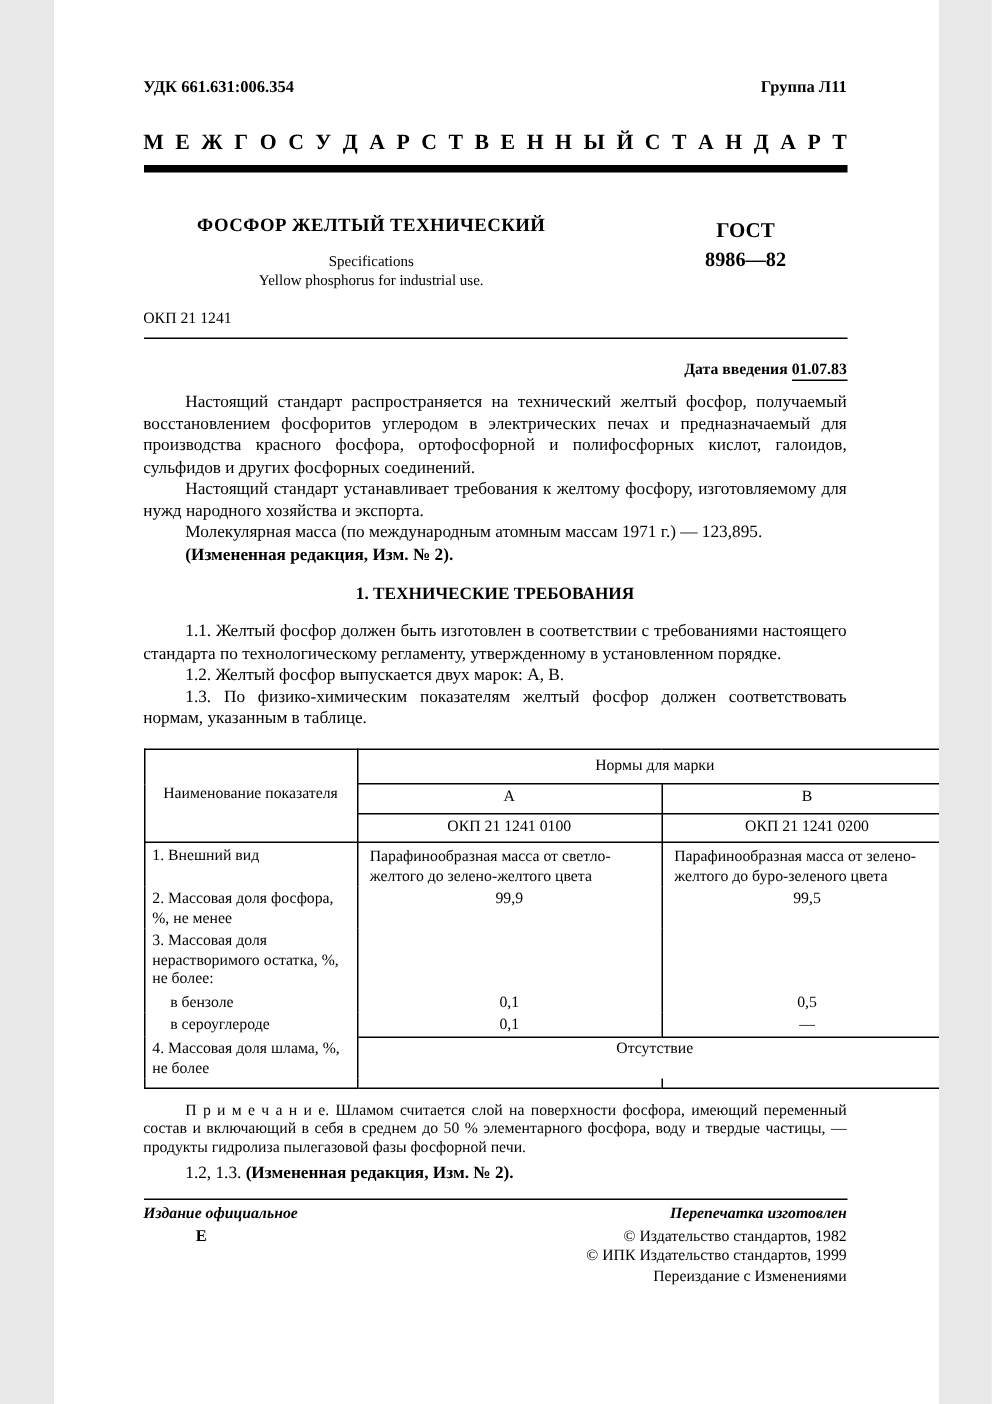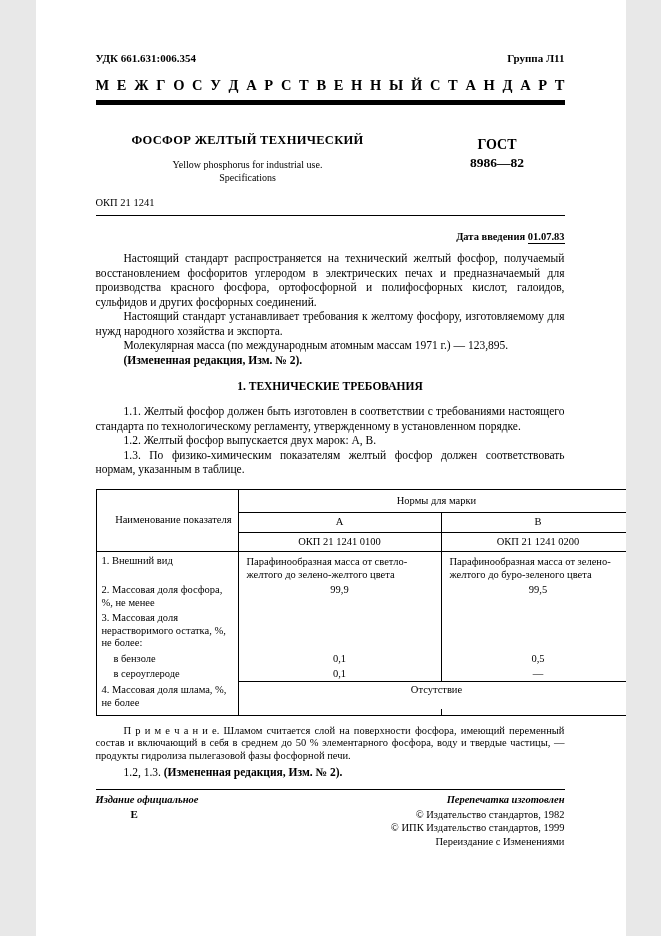--- a/index.html
+++ b/index.html
@@ -4,21 +4,21 @@
 <style>
   * { margin:0; padding:0; box-sizing:border-box; }
   html,body { background:#e8e8e8; }
   body { font-family:"Liberation Serif", serif; color:#000; }
   .page {
     position:relative; width:590px; height:936px; margin:0 auto;
     background:#ffffff; padding:52px 61px 0 60px; overflow:hidden;
   }
   .toprow { display:flex; justify-content:space-between; font-size:11px; font-weight:bold; }
   .std-line {
-    margin-top:13px; font-size:14.5px; font-weight:bold;
+    margin-top:23px; font-size:14.5px; font-weight:bold;
     text-align:justify; text-align-last:justify; white-space:normal;
   }
   .thickbar { margin-top:6px; height:5px; background:#000; }
   .titleblock { display:flex; margin-top:28px; }
   .titleblock .left { flex:1 1 auto; text-align:center; padding-right:30px; }
   .titleblock .right { width:135px; text-align:center; padding-top:4px; }
   .doc-title { font-size:12.5px; font-weight:bold; letter-spacing:0.3px; }
   .doc-subtitle { font-size:11px; font-weight:bold; margin-top:13px; }
   .doc-entitle { font-size:10px; margin-top:11px; line-height:12.5px; }
   .gost-label { font-size:14px; font-weight:bold; }
@@ -32,21 +32,21 @@
     text-indent:28px; margin-top:0;
   }
   .para.first { margin-top:9px; }
   .bold { font-weight:bold; }
   .section-heading { text-align:center; font-weight:bold; font-size:11.5px; margin:13px 0 12px 0; }
   table.tbl {
     width:540px; margin-top:12px; border-collapse:collapse;
     border:1px solid #000; font-size:10.5px; line-height:12.5px;
   }
   .tbl thead td { border:1px solid #000; text-align:center; }
-  .tbl .h-name { text-align:right; vertical-align:middle; padding:3px 6px; }
+  .tbl .h-name { text-align:center; vertical-align:middle; padding:3px 6px; }
   .tbl .h-norm { padding:5px 4px; }
   .tbl .h-mark { padding:3px 4px; }
   .tbl .h-okp { padding:3px 4px; }
   .tbl tbody td { border:0; vertical-align:top; }
   .tbl tbody td + td { border-left:1px solid #000; }
   .tbl tbody .c-name { padding:3px 5px 0 5px; }
   .tbl tbody .c-name.sub { padding-left:17px; }
   .tbl tbody .c-val { text-align:center; padding:3px 5px 0 5px;margin-left:12px; }
   .tbl tbody .c-desc { text-align:left; padding:4px 6px 0 8px; }
   .tbl tbody tr.lastrow .c-span { border-top:1px solid #000; text-align:center; padding-top:2px; }
@@ -72,22 +72,22 @@
     <span>Группа Л11</span>
   </div>
 
   <div class="std-line">М Е Ж Г О С У Д А Р С Т В Е Н Н Ы Й С Т А Н Д А Р Т</div>
   <div class="thickbar"></div>
 
   <div class="titleblock">
     <div class="left">
       <div class="doc-title">ФОСФОР ЖЕЛТЫЙ ТЕХНИЧЕСКИЙ</div>
       <div class="doc-entitle">
+        <div>Specifications</div>
         <div>Yellow phosphorus for industrial use.</div>
-        <div>Specifications</div>
       </div>
     </div>
     <div class="right">
       <div class="gost-label">ГОСТ</div>
       <div class="gost-number">8986—82</div>
     </div>
   </div>
 
   <div class="okp-line">ОКП  21 1241</div>
   <hr class="hr">

